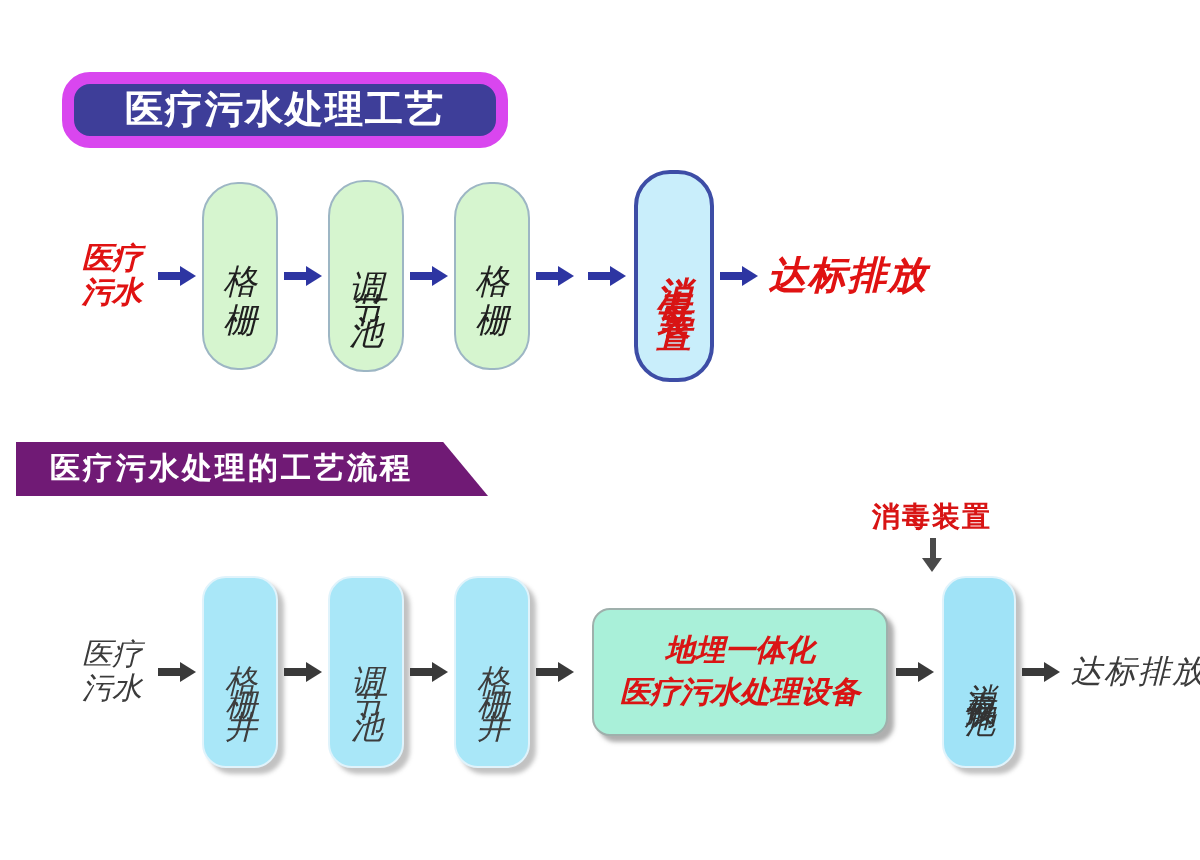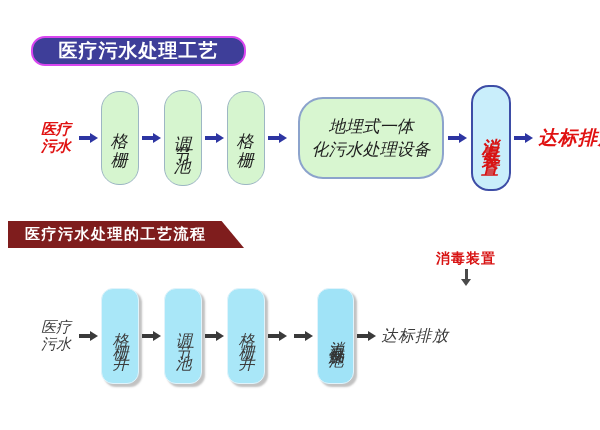--- a/index.html
+++ b/index.html
@@ -3,21 +3,21 @@
 <meta charset="utf-8">
 <style>
   html,body{margin:0;padding:0;}
   body{
     width:600px;height:430px;position:relative;background:#ffffff;overflow:hidden;
     font-family:"DejaVu Sans","Liberation Sans",sans-serif;
   }
   
   .title-banner{
     position:absolute;left:31px;top:36px;width:211px;height:26px;
-    background:#3e3e99;border:2px solid #d946ef;border-radius:14px;
+    background:#3e3e99;border:6px solid #d946ef;border-radius:14px;
     display:flex;align-items:center;justify-content:center;
     color:#ffffff;font-size:19px;font-weight:bold;letter-spacing:1px;
   }
   
   .flow-row{position:absolute;left:36px;width:562px;height:96px;display:flex;align-items:center;font-style:italic;}
   .flow-top{top:90px;}
   .flow-bottom{top:288px;}
   .pre{white-space:pre-line;}
   
   .arrow{display:flex;align-items:center;margin:0 3px;flex:0 0 auto;}
@@ -71,21 +71,21 @@
     color:#da1414;font-weight:bold;font-size:15px;line-height:21px;
   }
   
   .src-top{flex:0 0 auto;width:40px;text-align:center;color:#e01212;font-weight:bold;font-size:15px;line-height:17px;}
   .out-top{flex:0 0 auto;color:#e01212;font-weight:bold;font-size:19px;letter-spacing:1px;margin-left:2px;}
   .src-bottom{flex:0 0 auto;width:40px;text-align:center;color:#3b3b3b;font-size:15px;line-height:17px;}
   .out-bottom{flex:0 0 auto;color:#3b3b3b;font-size:16px;letter-spacing:1px;margin-left:2px;}
   
   .ribbon{
     position:absolute;left:8px;top:221px;width:236px;height:27px;
-    background:#7f1d1d;
+    background:#701a75;
     clip-path:polygon(0 0,90.5% 0,100% 100%,0 100%);
     color:#ffffff;font-family:"DejaVu Serif","Liberation Serif",serif;
     font-size:15px;font-weight:bold;letter-spacing:1.5px;
     display:flex;align-items:center;padding-left:17px;box-sizing:border-box;
   }
   .callout{
     position:absolute;left:436px;top:250px;
     color:#d81414;font-weight:bold;font-size:14px;letter-spacing:1px;
   }
 </style>
@@ -125,22 +125,20 @@
 
   <div class="pill pill-green h92">
     <span class="vtext ls2">格栅</span>
   </div>
 
   <div class="arrow blue">
       <div class="shaft"></div>
       <div class="head"></div>
     </div>
 
-  <div class="box-top pre">地埋式一体
-化污水处理设备</div>
 
   <div class="arrow blue" style="margin:0 4px;">
       <div class="shaft"></div>
       <div class="head"></div>
     </div>
 
   <div class="pill pill-disinfect">
     <span class="vtext ls4">消毒装置</span>
   </div>
 
@@ -191,20 +189,22 @@
 
   <div class="pill pill-cyan">
     <span class="vtext ls3">格栅井</span>
   </div>
 
   <div class="arrow dark">
       <div class="shaft"></div>
       <div class="head"></div>
     </div>
 
+  <div class="box-bottom pre">地埋一体化
+医疗污水处理设备</div>
 
   <div class="arrow dark" style="margin:0 4px;">
       <div class="shaft"></div>
       <div class="head"></div>
     </div>
 
   <div class="pill pill-contact">
     <span class="vtext ls5">消毒接触池</span>
   </div>
 

